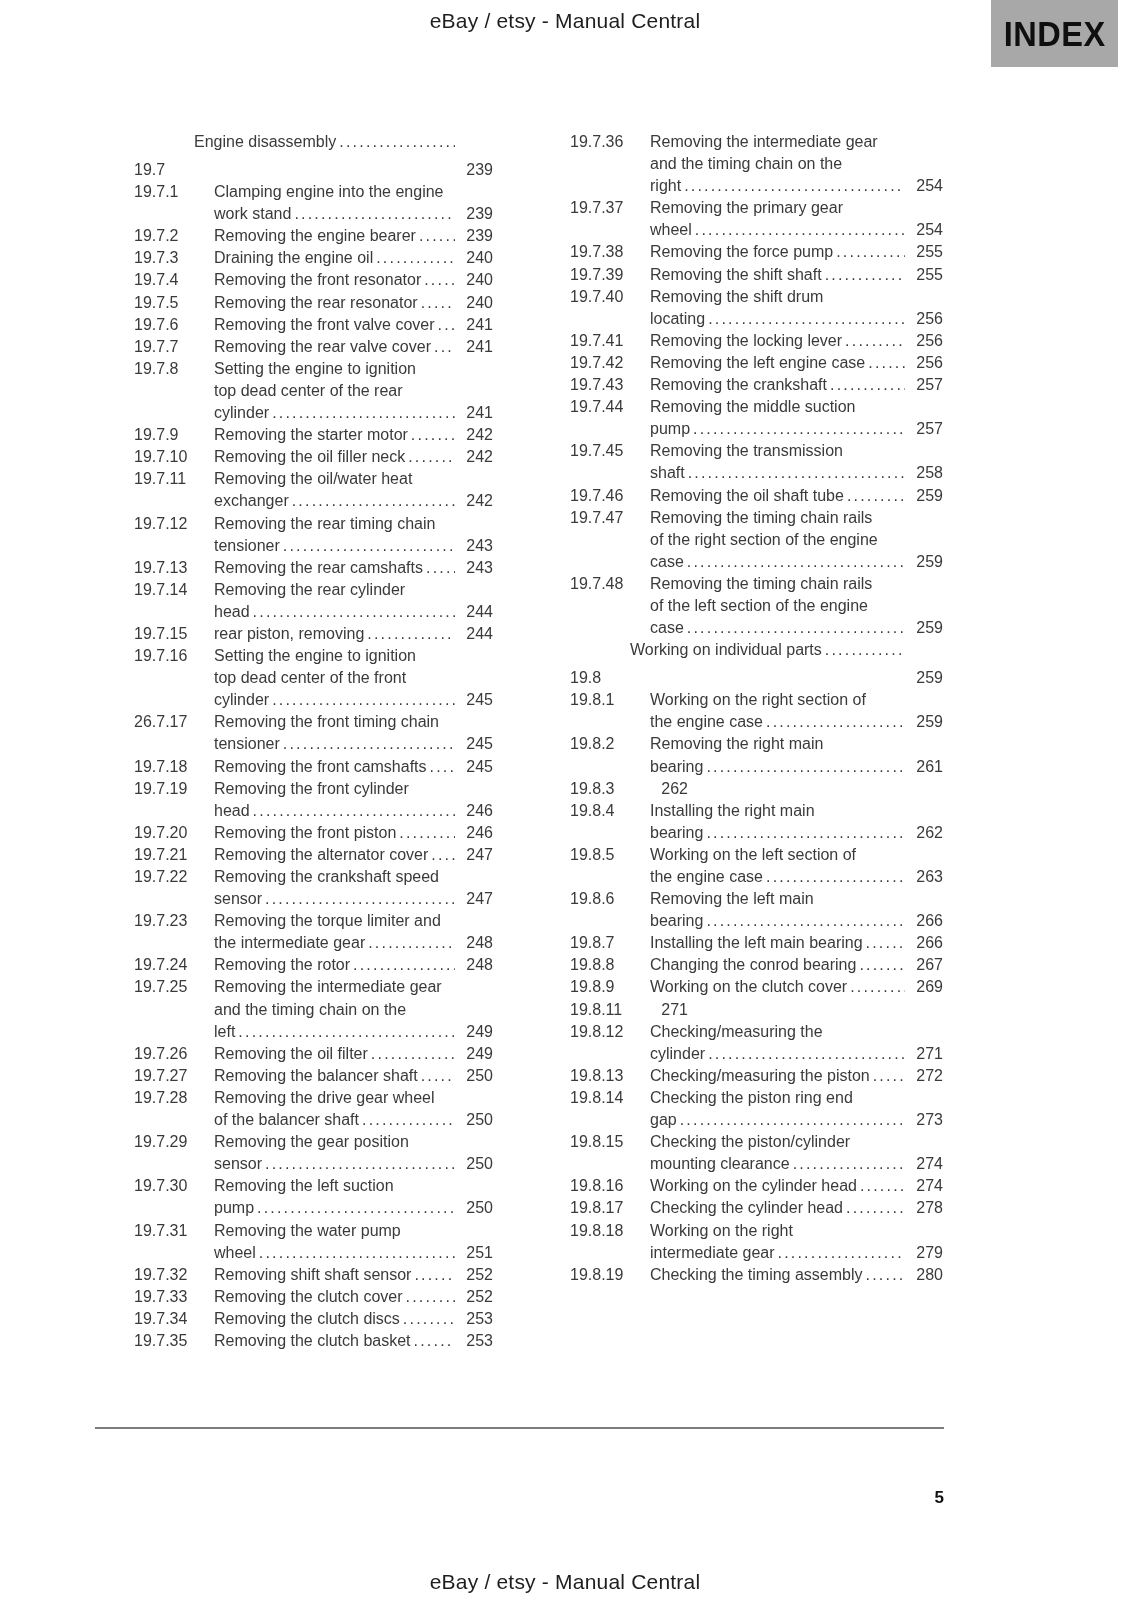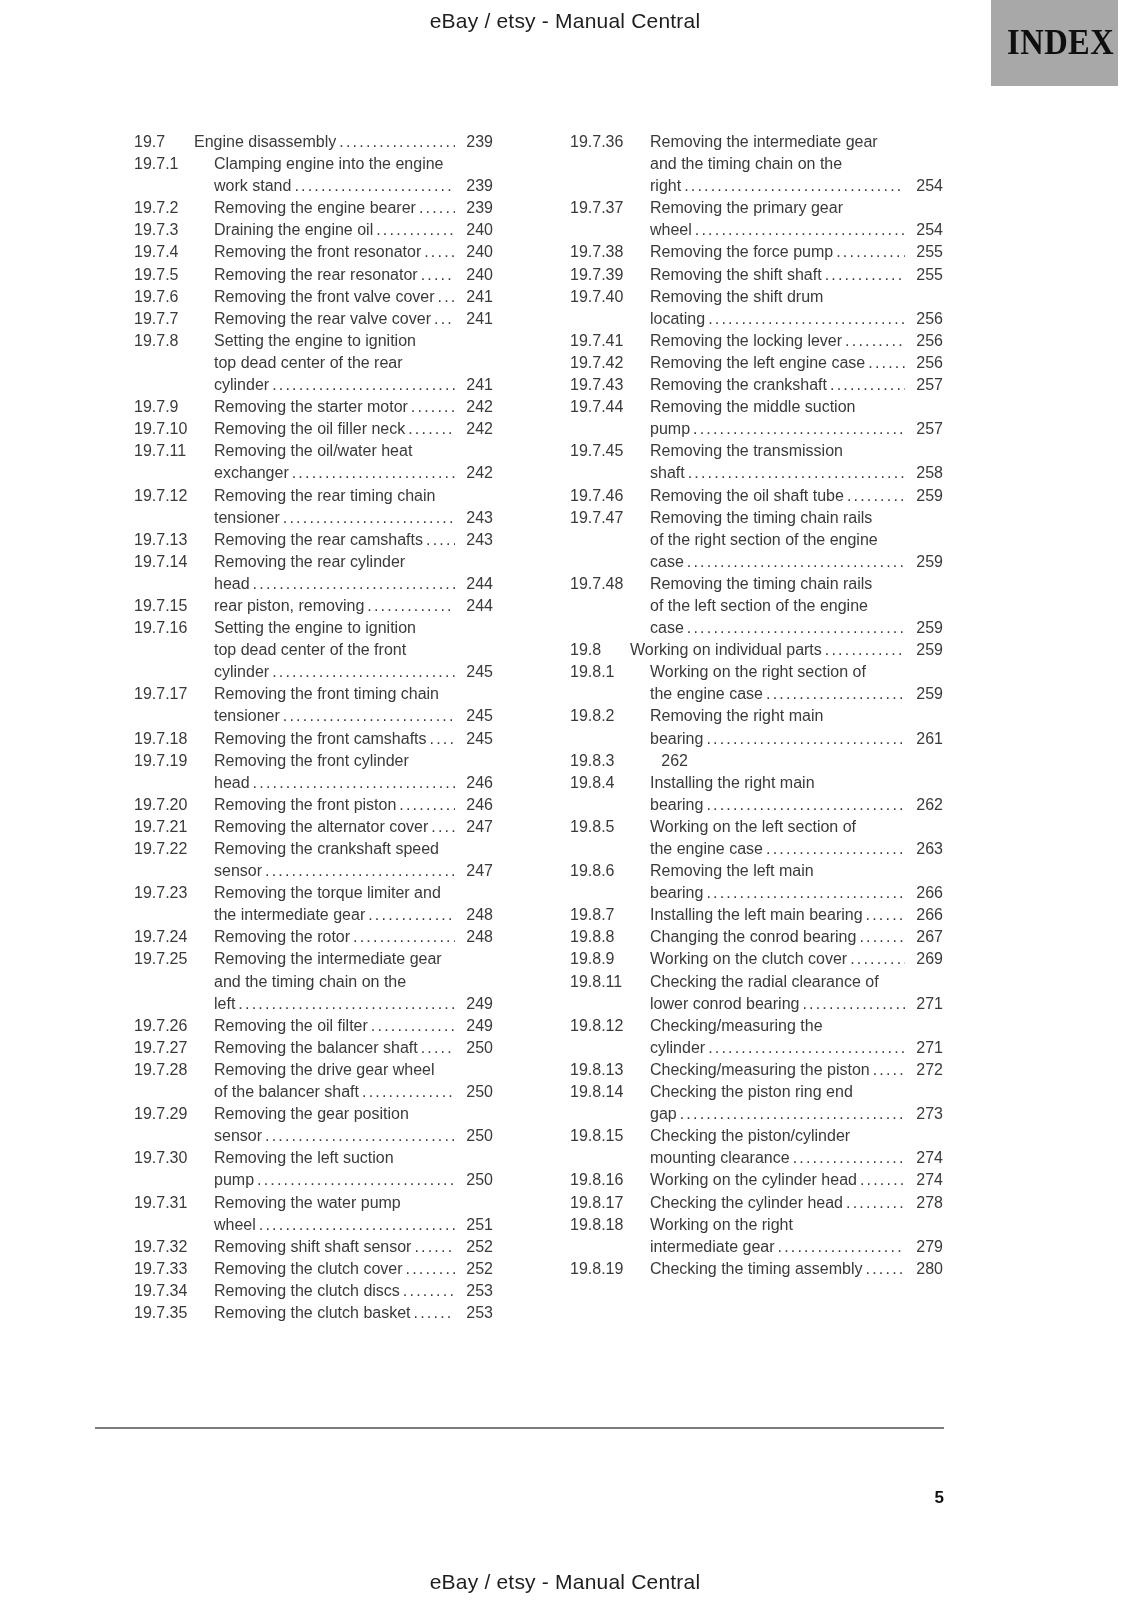--- a/index.html
+++ b/index.html
@@ -11,38 +11,38 @@
     color: #3a3a3a;
     overflow: hidden;
   }
   
   .header-title {
     position: absolute; top: 9px; left: 0; width: 100%;
     text-align: center; font-size: 21px; color: #1e1e1e;
     letter-spacing: 0.2px;
   }
   .index-badge {
-    position: absolute; top: 0; left: 991px; width: 127px; height: 86px;
+    position: absolute; top: 0; left: 991px; width: 127px; height: 67px;
     background: #a8a8a8;
-    display: flex; align-items: center; justify-content: flex-end; font-family: Liberation Serif, serif;
+    display: flex; align-items: center; justify-content: center;
   }
   .index-badge-label {
     font-size: 35px; font-weight: bold; color: #0f0f0f;
     transform: scaleX(0.93); letter-spacing: 0.5px;
   }
   
   .toc-col {
     position: absolute; top: 131px;
     font-size: 16px; line-height: 22.1px;
   }
   .toc-col-left  { left: 134px; width: 359px; }
   .toc-col-right { left: 570px; width: 373px; }
   .entry { display: flex; align-items: stretch; }
   .num { width: 80px; flex: none; white-space: nowrap; }
-  .entry.top .num { width: 60px; }
+  .entry.top .num { width: 60px; margin-top: 28px; }
   .body { flex: 1; min-width: 0; }
   .line { white-space: nowrap; }
   .line.last { display: flex; }
   .line.last > .line-text { white-space: nowrap; flex: none; }
   .leader { flex: 1; min-width: 0; overflow: hidden; white-space: nowrap; }
   .leader::before {
     content: "......................................................................................";
     letter-spacing: 2.2px; padding-left: 3px;
   }
   .pagenum {
@@ -246,21 +246,21 @@
         <div class="line"><span class="line-text">Setting the engine to ignition</span></div>
         <div class="line"><span class="line-text">top dead center of the front</span></div>
         <div class="line last">
           <span class="line-text">cylinder</span>
           <span class="leader"></span>
         </div>
       </div>
       <div class="pagenum">245</div>
     </div>
     <div class="entry">
-      <div class="num">19.7.17</div>
+      <div class="num">26.7.17</div>
       <div class="body">
         <div class="line"><span class="line-text">Removing the front timing chain</span></div>
         <div class="line last">
           <span class="line-text">tensioner</span>
           <span class="leader"></span>
         </div>
       </div>
       <div class="pagenum">245</div>
     </div>
     <div class="entry">
@@ -688,27 +688,20 @@
       <div class="body">
         <div class="line last">
           <span class="line-text">Working on the clutch cover</span>
           <span class="leader"></span>
         </div>
       </div>
       <div class="pagenum">269</div>
     </div>
     <div class="entry">
       <div class="num">19.8.11</div>
-      <div class="body">
-        <div class="line"><span class="line-text">Checking the radial clearance of</span></div>
-        <div class="line last">
-          <span class="line-text">lower conrod bearing</span>
-          <span class="leader"></span>
-        </div>
-      </div>
       <div class="pagenum">271</div>
     </div>
     <div class="entry">
       <div class="num">19.8.12</div>
       <div class="body">
         <div class="line"><span class="line-text">Checking/measuring the</span></div>
         <div class="line last">
           <span class="line-text">cylinder</span>
           <span class="leader"></span>
         </div>

